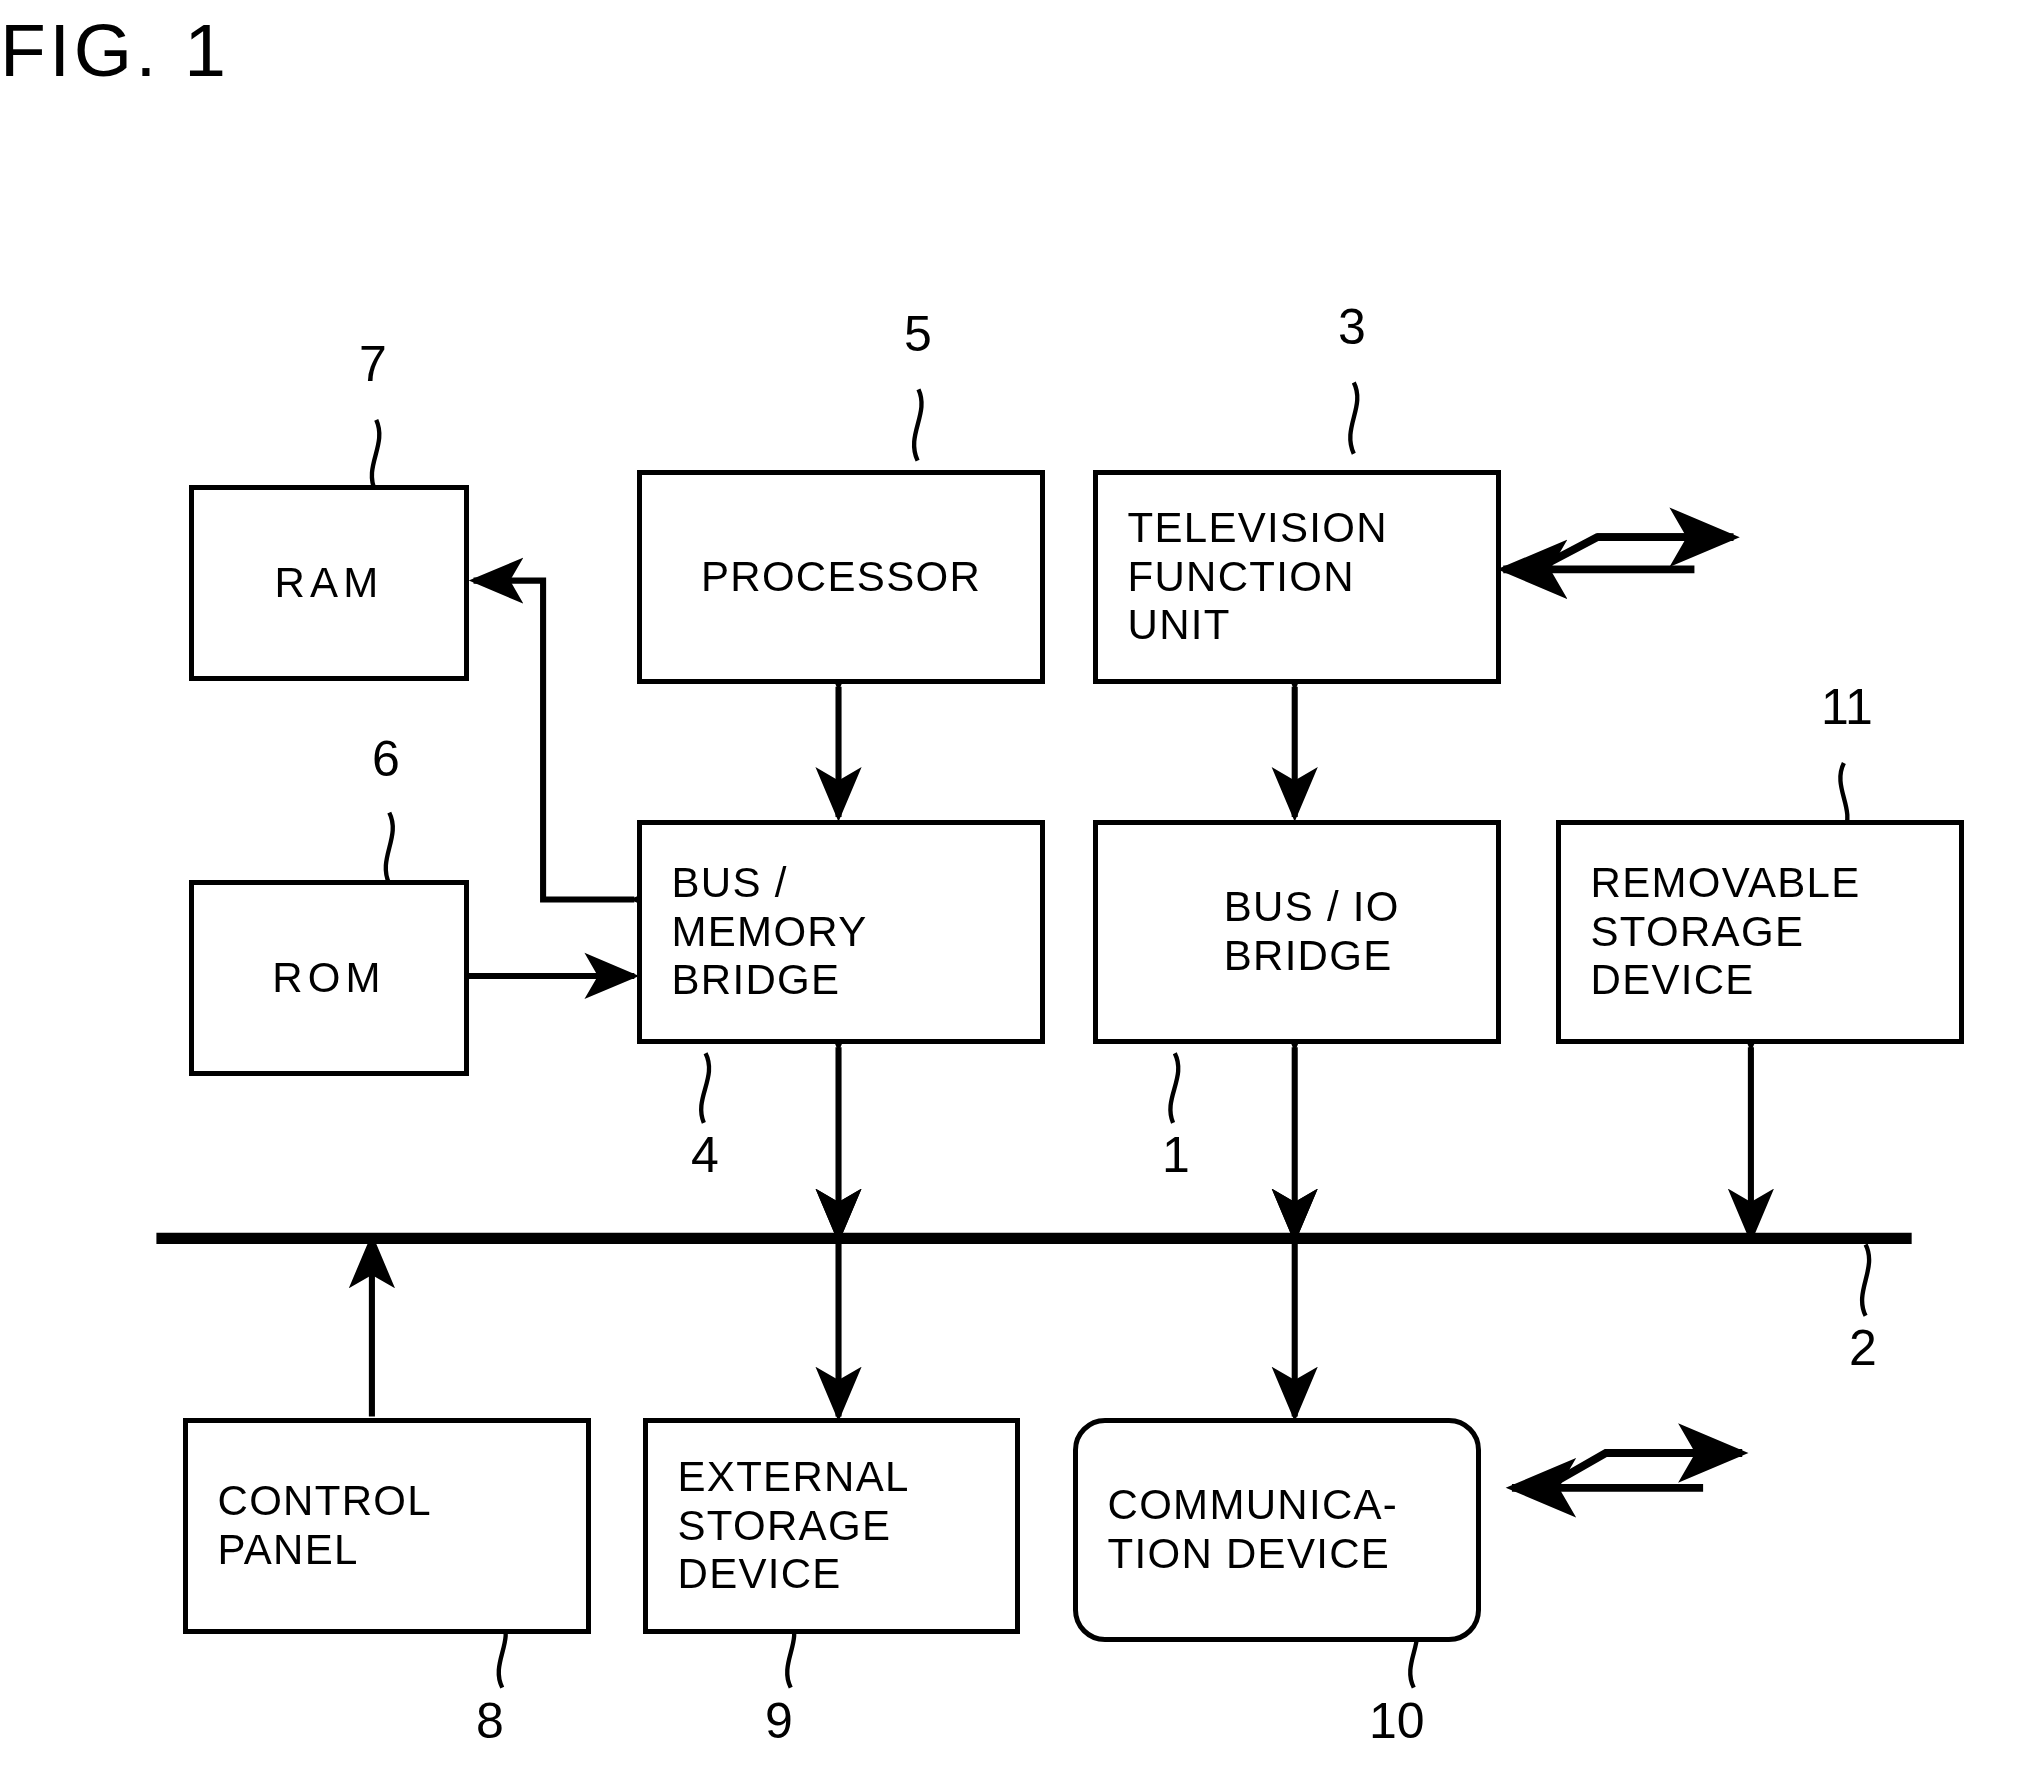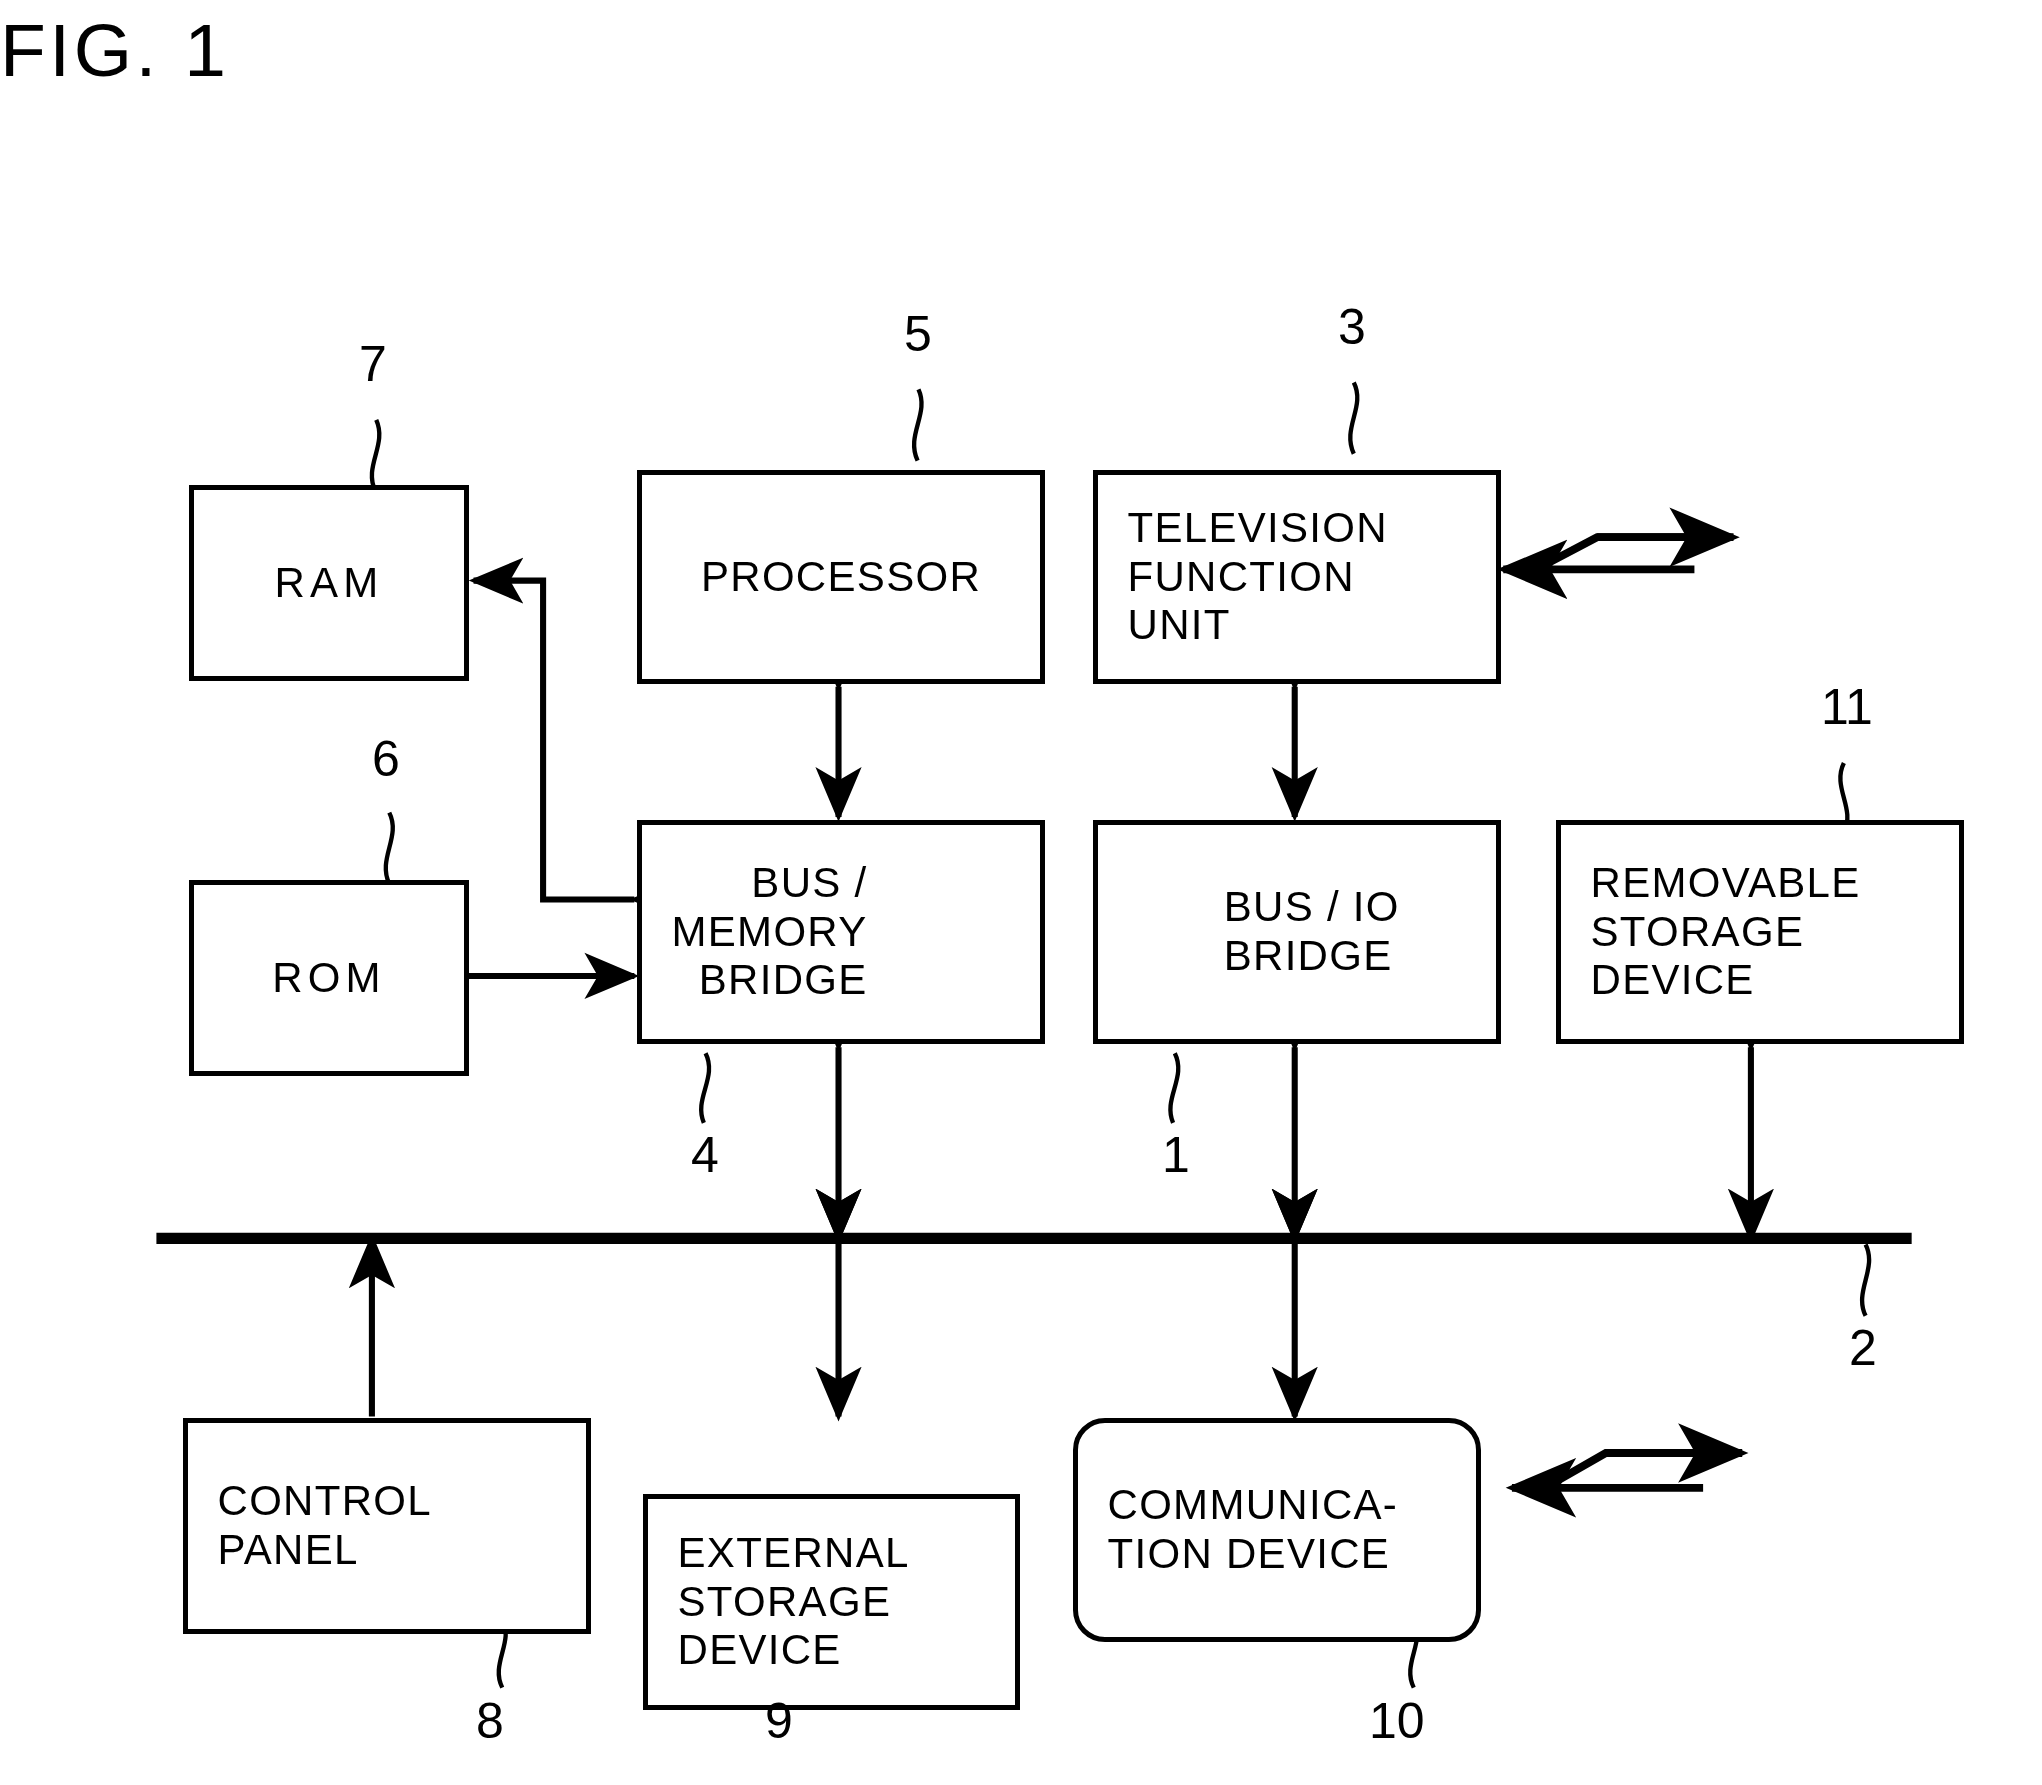--- a/index.html
+++ b/index.html
@@ -147,21 +147,21 @@
   <div class="node-box align-left pad-left" style="left:1093px; top:470px; width:408px; height:214px;">
     <div class="node-label">TELEVISION
 FUNCTION
 UNIT</div>
   </div>
 
   <div class="node-box align-center" style="left:637px; top:470px; width:408px; height:214px;">
     <div class="node-label">PROCESSOR</div>
   </div>
 
-  <div class="node-box align-left pad-left" style="left:637px; top:820px; width:408px; height:224px;text-align:right;">
+  <div class="node-box align-left pad-left" style="left:637px; top:820px; width:408px; height:224px;">
     <div class="node-label">BUS /
 MEMORY
 BRIDGE</div>
   </div>
 
   <div class="node-box align-left pad-left" style="left:1093px; top:820px; width:408px; height:224px;justify-content:center;">
     <div class="node-label">BUS / IO
 BRIDGE</div>
   </div>
 
@@ -169,21 +169,21 @@
     <div class="node-label">REMOVABLE
 STORAGE
 DEVICE</div>
   </div>
 
   <div class="node-box align-left pad-left" style="left:183px; top:1418px; width:408px; height:216px;">
     <div class="node-label">CONTROL
 PANEL</div>
   </div>
 
-  <div class="node-box align-left pad-left" style="left:643px; top:1494px; width:377px; height:216px;">
+  <div class="node-box align-left pad-left" style="left:643px; top:1418px; width:377px; height:216px;">
     <div class="node-label">EXTERNAL
 STORAGE
 DEVICE</div>
   </div>
 
   <div class="node-box align-left pad-left" style="left:1073px; top:1418px; width:408px; height:224px;border-radius:32px;">
     <div class="node-label">COMMUNICA-
 TION  DEVICE</div>
   </div>
 

